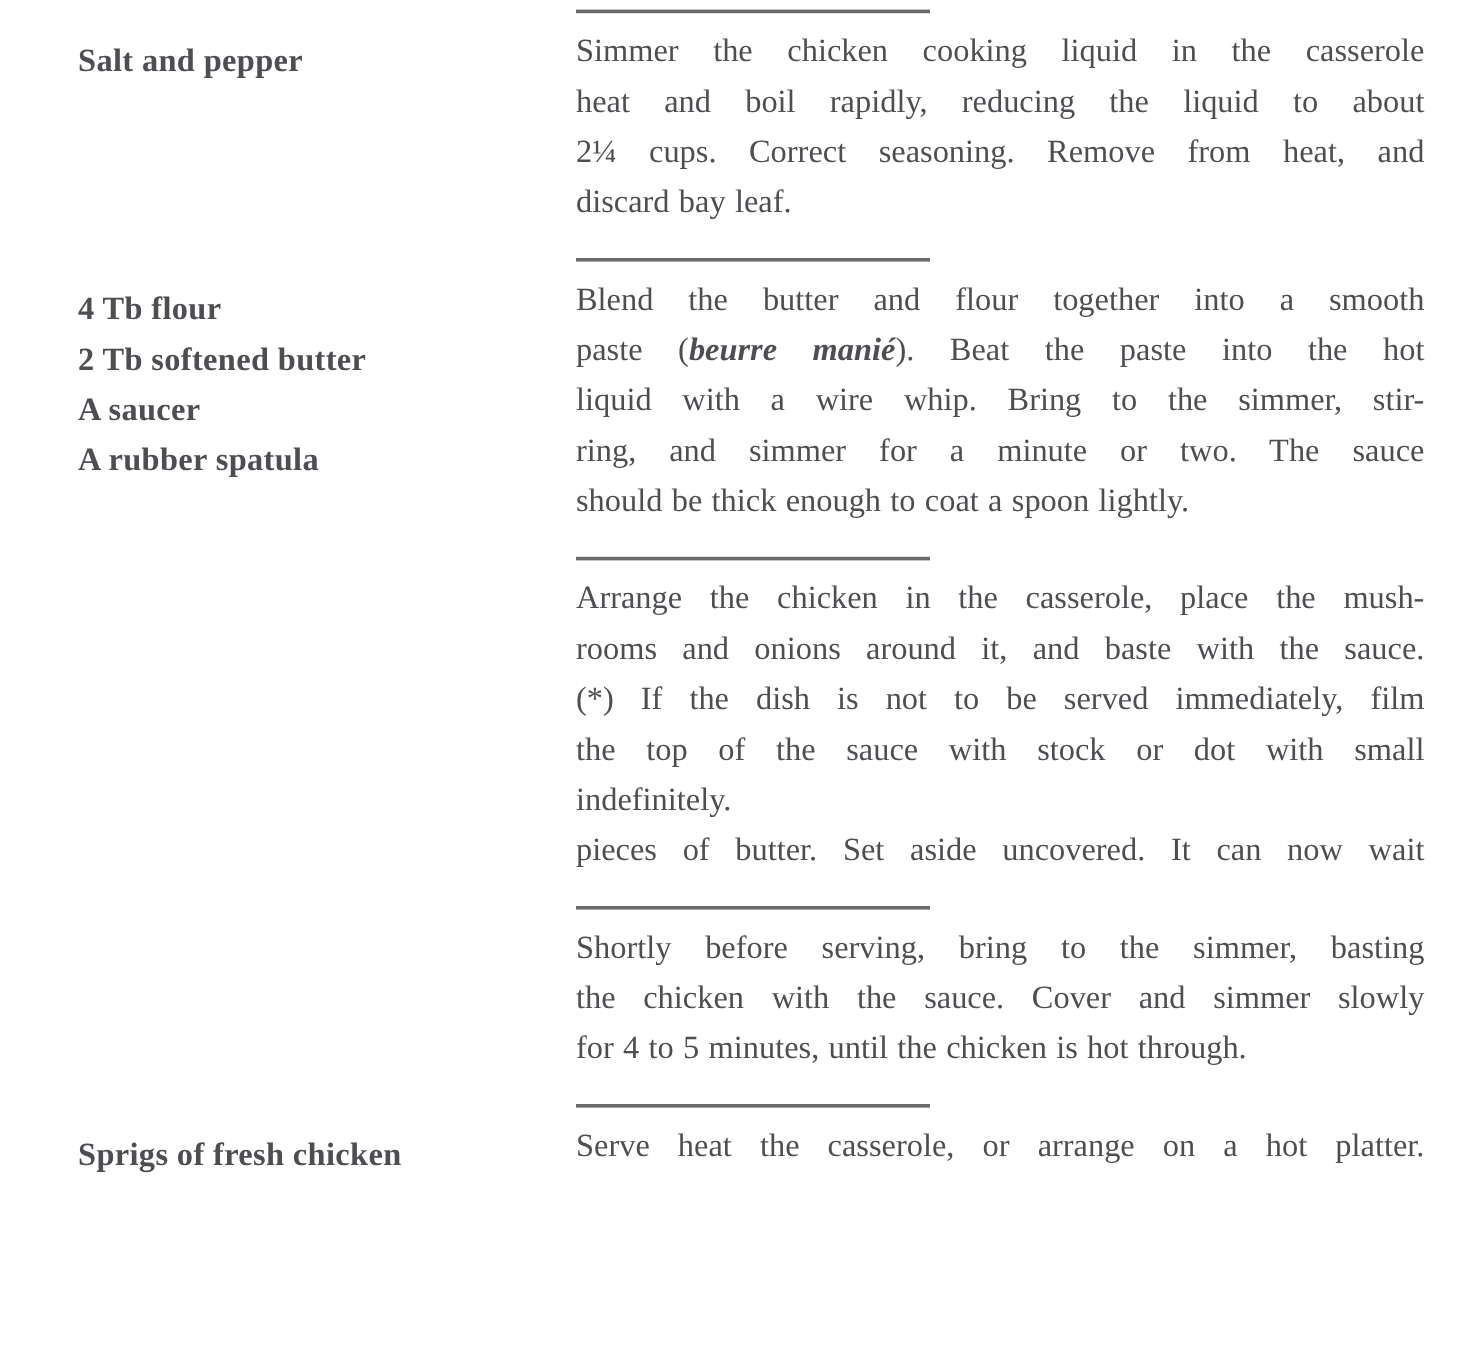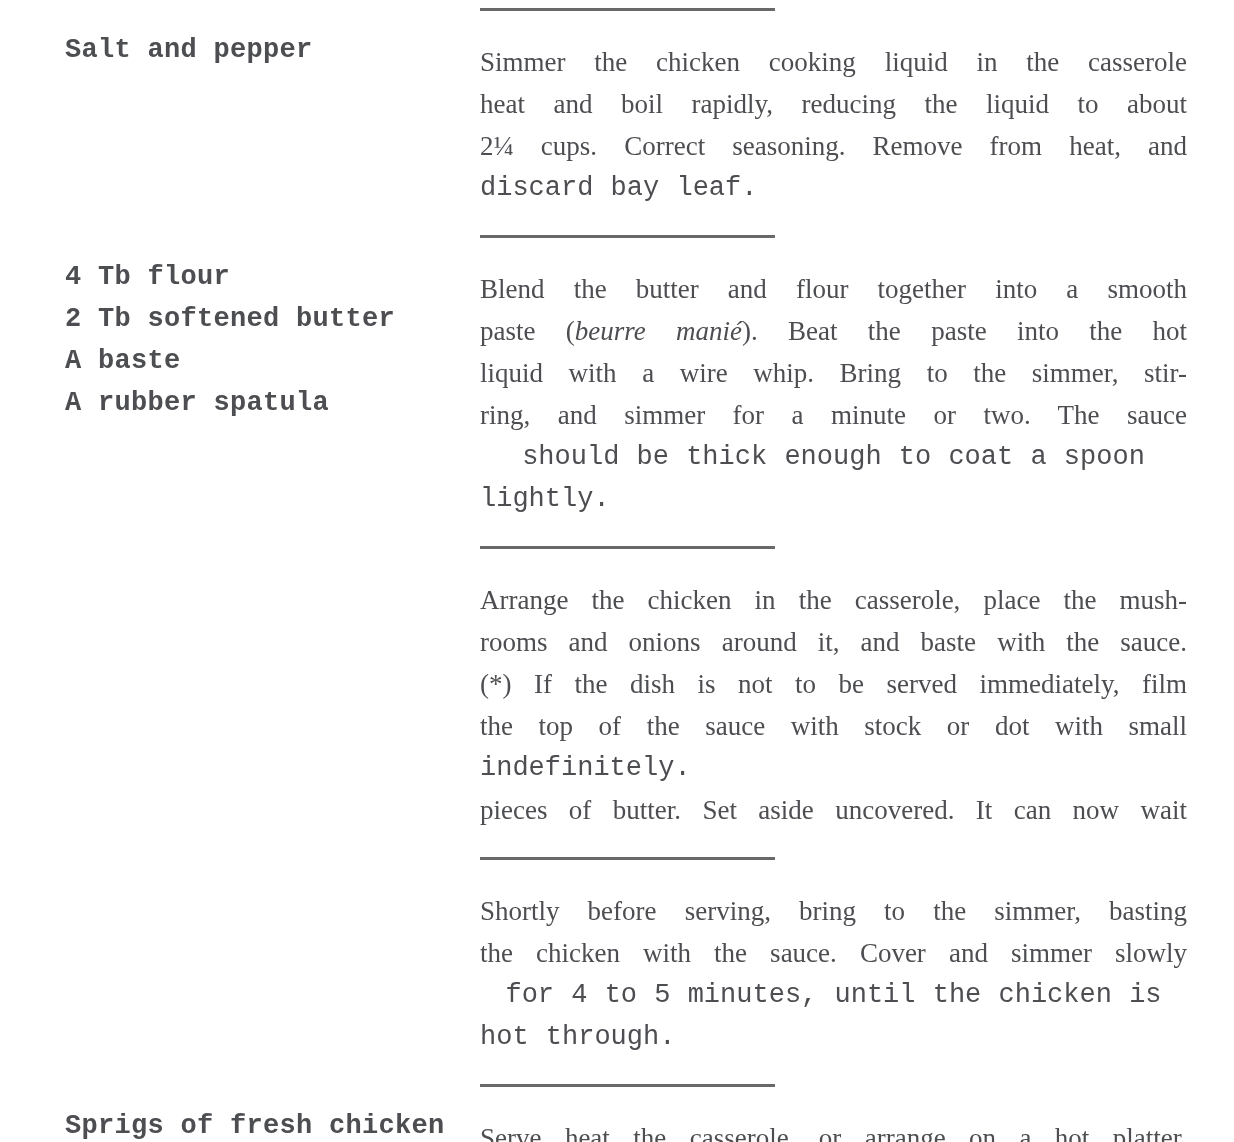--- a/index.html
+++ b/index.html
@@ -12,49 +12,48 @@
     font-family: "Liberation Serif", "DejaVu Serif", serif;
     padding: 8px 47px 0 65px;
     overflow: hidden;
   }
   .page { width: 1122px; }
   .row {
     display: grid;
     grid-template-columns: 415px 707px;
     margin-bottom: 26px;
   }
-  .left-col { padding-top: 21px; font-family: Liberation Mono, monospace; }
+  .left-col { padding-top: 21px; }
   .ing {
     margin: 0;
     font-weight: bold;
     font-size: 27px;
     line-height: 42px;
     letter-spacing: 0.3px;
   }
   .rule {
     width: 295px;
     height: 3px;
     background: #696969;
   }
   .para {
-    margin-top: 30px;
+    margin-top: 10px;
     font-size: 27px;
     line-height: 42px;
   }
   .line {
     text-align: justify;
     text-align-last: justify;
     word-spacing: 1px;
   }
   .line.last {
-    text-align: center;
+    text-align: right;
     text-align-last: left;
-    font-family: Liberation Mono, monospace;
   }
-  .it { font-style: italic; }
+  .it { font-style: italic; font-weight: bold; }
 </style>
 </head>
 <body>
 
 <div class="page">
 
   <div class="row">
     <div class="left-col">
       <p class="ing">Salt and pepper</p>
     </div>
@@ -66,21 +65,21 @@
         <div class="line">2¼ cups. Correct seasoning. Remove from heat, and</div>
         <div class="line last">discard bay leaf.</div>
       </div>
     </div>
   </div>
 
   <div class="row">
     <div class="left-col">
       <p class="ing">4 Tb flour</p>
       <p class="ing">2 Tb softened butter</p>
-      <p class="ing">A baste</p>
+      <p class="ing">A saucer</p>
       <p class="ing">A rubber spatula</p>
     </div>
     <div class="right-col">
       <div class="rule"></div>
       <div class="para">
         <div class="line">Blend the butter and flour together into a smooth</div>
         <div class="line"><span>paste (</span><span class="it">beurre manié</span><span>). Beat the paste into the hot</span></div>
         <div class="line">liquid with a wire whip. Bring to the simmer, stir-</div>
         <div class="line">ring, and simmer for a minute or two. The sauce</div>
         <div class="line last">should be thick enough to coat a spoon lightly.</div>

